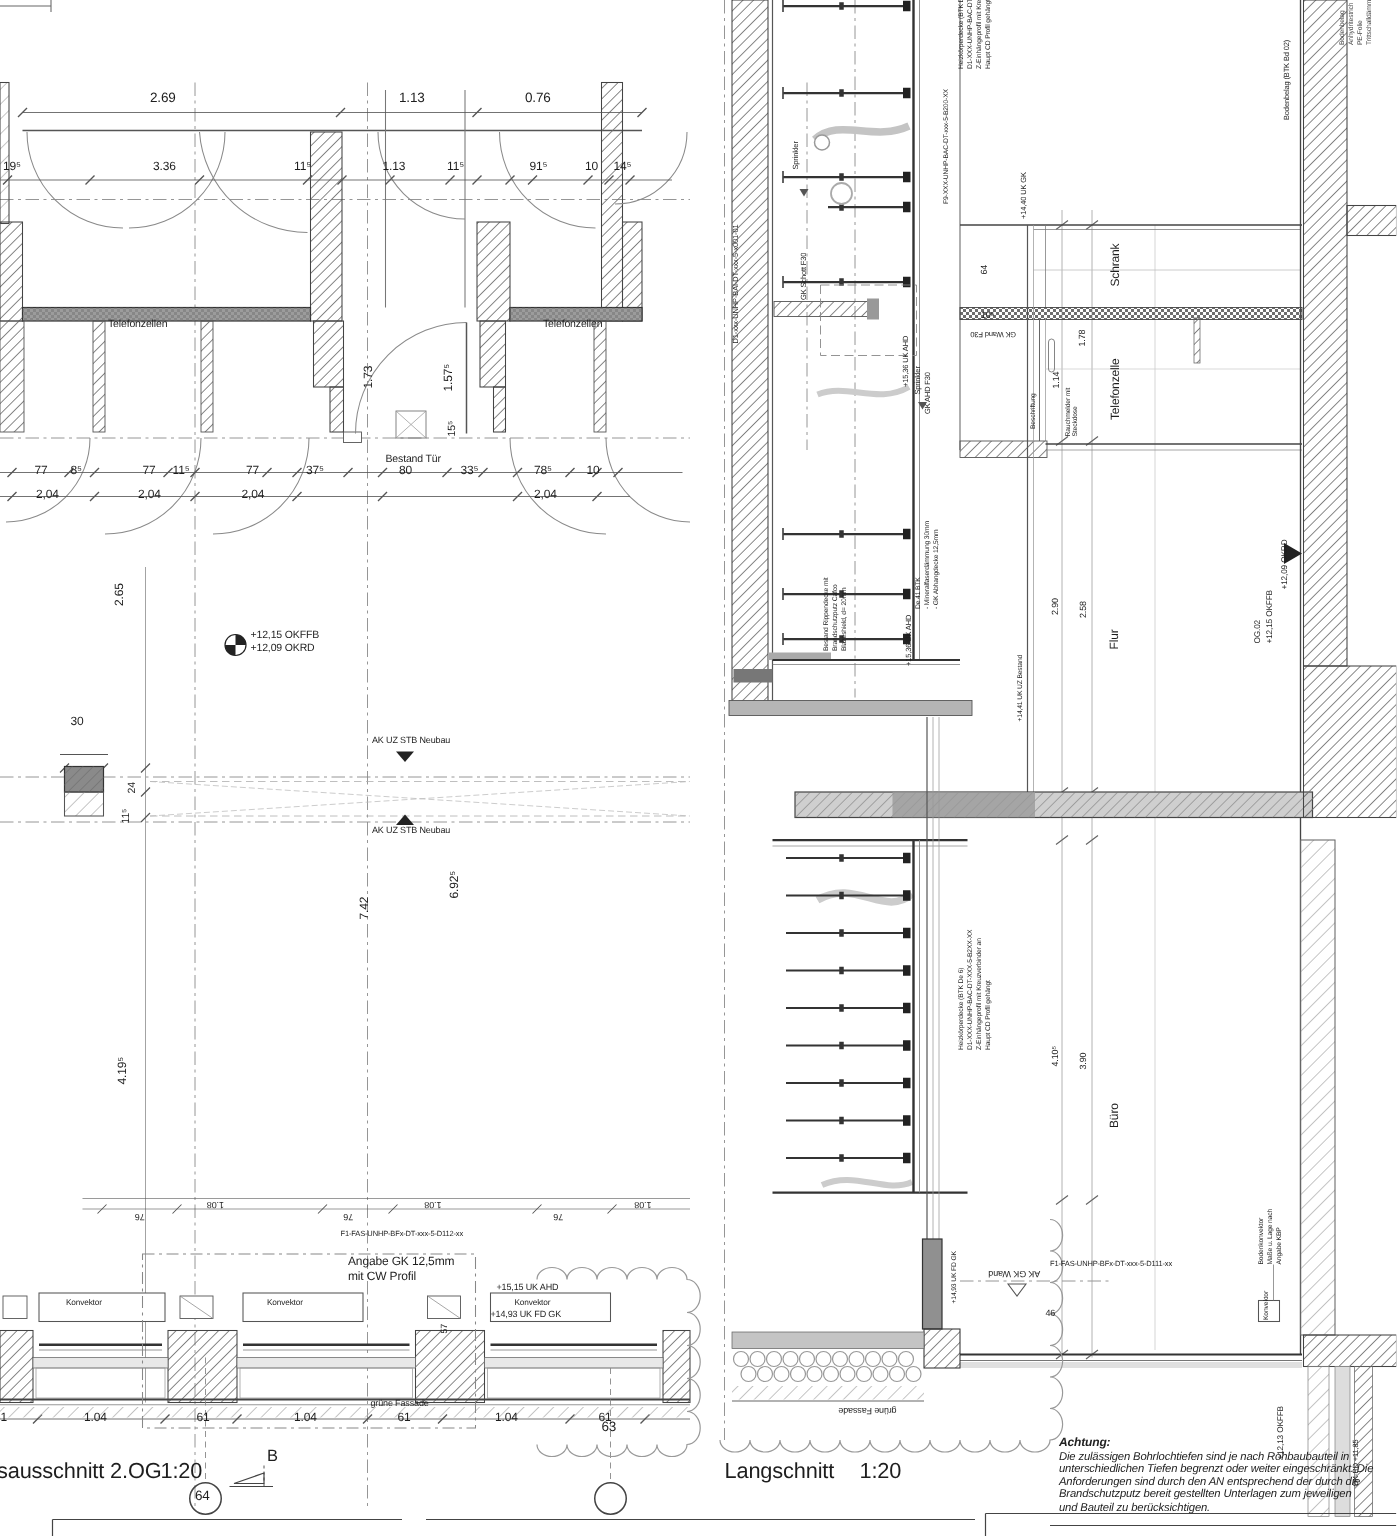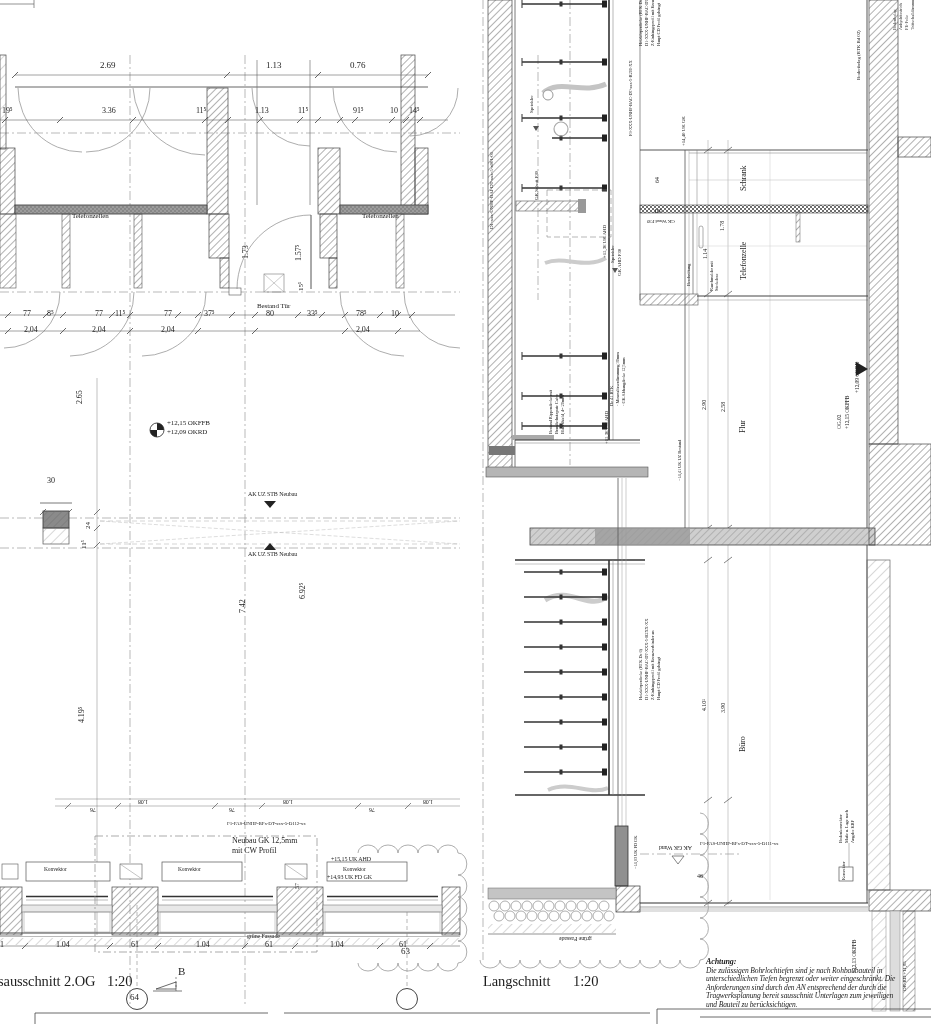--- a/index.html
+++ b/index.html
@@ -1,17 +1,17 @@
 <!DOCTYPE html>
 <html><head>
 <meta charset="utf-8">
 <style>
   html,body{margin:0;padding:0;background:#fff}
   #canvas{position:relative;width:931px;height:1024px;background:#fff;overflow:hidden;
-          font-family:Liberation Serif, serif}
+          font-family:Liberation Sans, sans-serif}
   .lb{position:absolute;color:#1e1e1e;white-space:nowrap;line-height:1.08;letter-spacing:-0.1px}
   .s4{font-size:4.5px}.s45{font-size:4.5px}.s5{font-size:5px}.s55{font-size:5.5px}
   .s6{font-size:6px}.s7{font-size:7px}.s8{font-size:8px}.s9{font-size:9px}
   .s11{font-size:11px}.s14{font-size:14.5px}
   .r90{transform:rotate(-90deg);transform-origin:0 0}
   .r180{transform:rotate(180deg)}
   .it{font-style:italic}.bd{font-weight:bold}
   .gy{color:#444}
   #achtung span{display:block;white-space:nowrap;font-size:7.5px;font-style:italic;line-height:8.6px;color:#222}
 </style>
@@ -363,21 +363,21 @@
   <span class="lb s8 r90" style="left:239px;top:613px">7.42</span>
   <span class="lb s8 r90" style="left:299px;top:599px">6.92⁵</span>
   <span class="lb s8 r90" style="left:78px;top:723px">4.19⁵</span>
   <span class="lb s6 r180" style="left:138px;top:799px">1.08</span>
   <span class="lb s6 r180" style="left:283px;top:799px">1.08</span>
   <span class="lb s6 r180" style="left:423px;top:799px">1.08</span>
   <span class="lb s6 r180" style="left:90px;top:807px">76</span>
   <span class="lb s6 r180" style="left:229px;top:807px">76</span>
   <span class="lb s6 r180" style="left:369px;top:807px">76</span>
   <span class="lb s5" style="left:227px;top:821px">F1-FAS-UNHP-BFx-DT-xxx-5-D112-xx</span>
-  <span class="lb s8" style="left:232px;top:837px">Neubau GK 12,5mm</span>
+  <span class="lb s8" style="left:232px;top:837px">Angabe GK 12,5mm</span>
   <span class="lb s8" style="left:232px;top:847px">mit CW Profil</span>
   <span class="lb s6" style="left:331px;top:856px">+15,15 UK AHD</span>
   <span class="lb s6" style="left:327px;top:874px">+14,93 UK FD GK</span>
   <span class="lb s55" style="left:44px;top:867px">Konvektor</span>
   <span class="lb s55" style="left:178px;top:867px">Konvektor</span>
   <span class="lb s55" style="left:343px;top:867px">Konvektor</span>
   <span class="lb s6 r90" style="left:294px;top:889px">57</span>
   <span class="lb s8" style="left:-4px;top:941px">61</span>
   <span class="lb s8" style="left:56px;top:941px">1.04</span>
   <span class="lb s8" style="left:131px;top:941px">61</span>
@@ -455,17 +455,17 @@
   <span class="lb s5 r90" style="left:902px;top:991px">OK-RD +11,85</span>
   <span class="lb s14" style="left:483px;top:974px">Langschnitt</span>
   <span class="lb s14" style="left:573px;top:974px">1:20</span>
 </div>
 
 <div id="achtung" class="lb" style="left:706px;top:958px">
   <span class="bd it" style="font-size:8px">Achtung:</span>
   <span>Die zulässigen Bohrlochtiefen sind je nach Rohbaubauteil in</span>
   <span>unterschiedlichen Tiefen begrenzt oder weiter eingeschränkt. Die</span>
   <span>Anforderungen sind durch den AN entsprechend der durch die</span>
-  <span>Tragwerksplanung bereit sausschnitt Unterlagen zum jeweiligen</span>
+  <span>Brandschutzputz bereit gestellten Unterlagen zum jeweiligen</span>
   <span>und Bauteil zu berücksichtigen.</span>
 </div>
 
 </div>
 
 </body></html>

